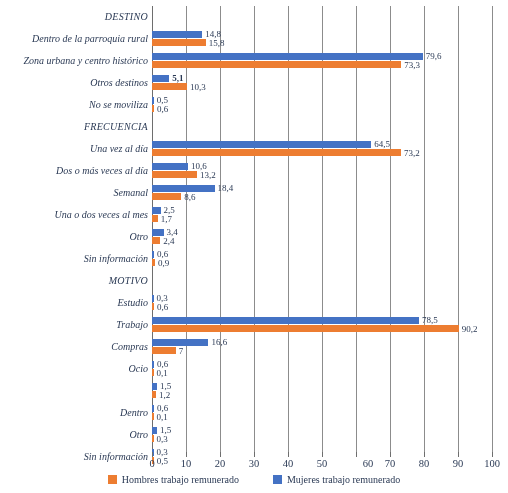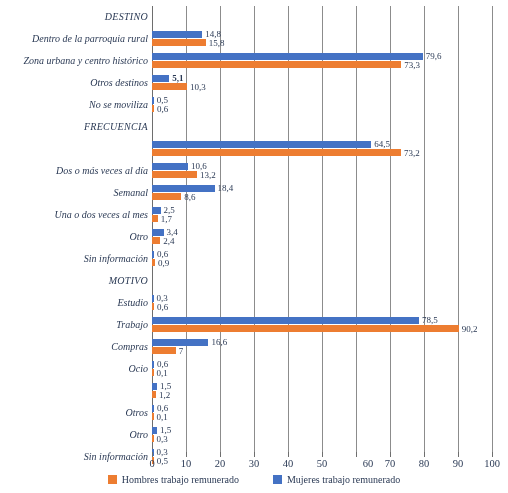--- a/index.html
+++ b/index.html
@@ -204,20 +204,21 @@
           <div class="bar blue" style="width: 1.7px; background: rgb(68, 114, 196);"></div>
           <div class="bar orange" style="width: 2.04px; background: rgb(237, 125, 49);"></div>
           <div class="bar-value blue-v" style="left: 4.7px;">0,5</div>
           <div class="bar-value orange-v" style="left: 5.04px;">0,6</div>
         </div>
       </div>
       <div class="row header">
         <div class="row-label">FRECUENCIA</div>
       </div>
       <div class="row">
+        <div class="row-label">Una vez al día</div>
         <div class="bars">
           <div class="bar blue" style="width: 219.3px; background: rgb(68, 114, 196);"></div>
           <div class="bar orange" style="width: 248.88px; background: rgb(237, 125, 49);"></div>
           <div class="bar-value blue-v" style="left: 222.3px;">64,5</div>
           <div class="bar-value orange-v" style="left: 251.88px;">73,2</div>
         </div>
       </div>
       <div class="row">
         <div class="row-label">Dos o más veces al día</div>
         <div class="bars">
@@ -304,21 +305,21 @@
       </div>
       <div class="row">
         <div class="bars">
           <div class="bar blue" style="width: 5.1px; background: rgb(68, 114, 196);"></div>
           <div class="bar orange" style="width: 4.08px; background: rgb(237, 125, 49);"></div>
           <div class="bar-value blue-v" style="left: 8.1px;">1,5</div>
           <div class="bar-value orange-v" style="left: 7.08px;">1,2</div>
         </div>
       </div>
       <div class="row">
-        <div class="row-label">Otros</div>
+        <div class="row-label">Dentro</div>
         <div class="bars">
           <div class="bar blue" style="width: 2.04px; background: rgb(68, 114, 196);"></div>
           <div class="bar orange" style="width: 1.5px; background: rgb(237, 125, 49);"></div>
           <div class="bar-value blue-v" style="left: 5.04px;">0,6</div>
           <div class="bar-value orange-v" style="left: 4.5px;">0,1</div>
         </div>
       </div>
       <div class="row">
         <div class="row-label">Otro</div>
         <div class="bars">

